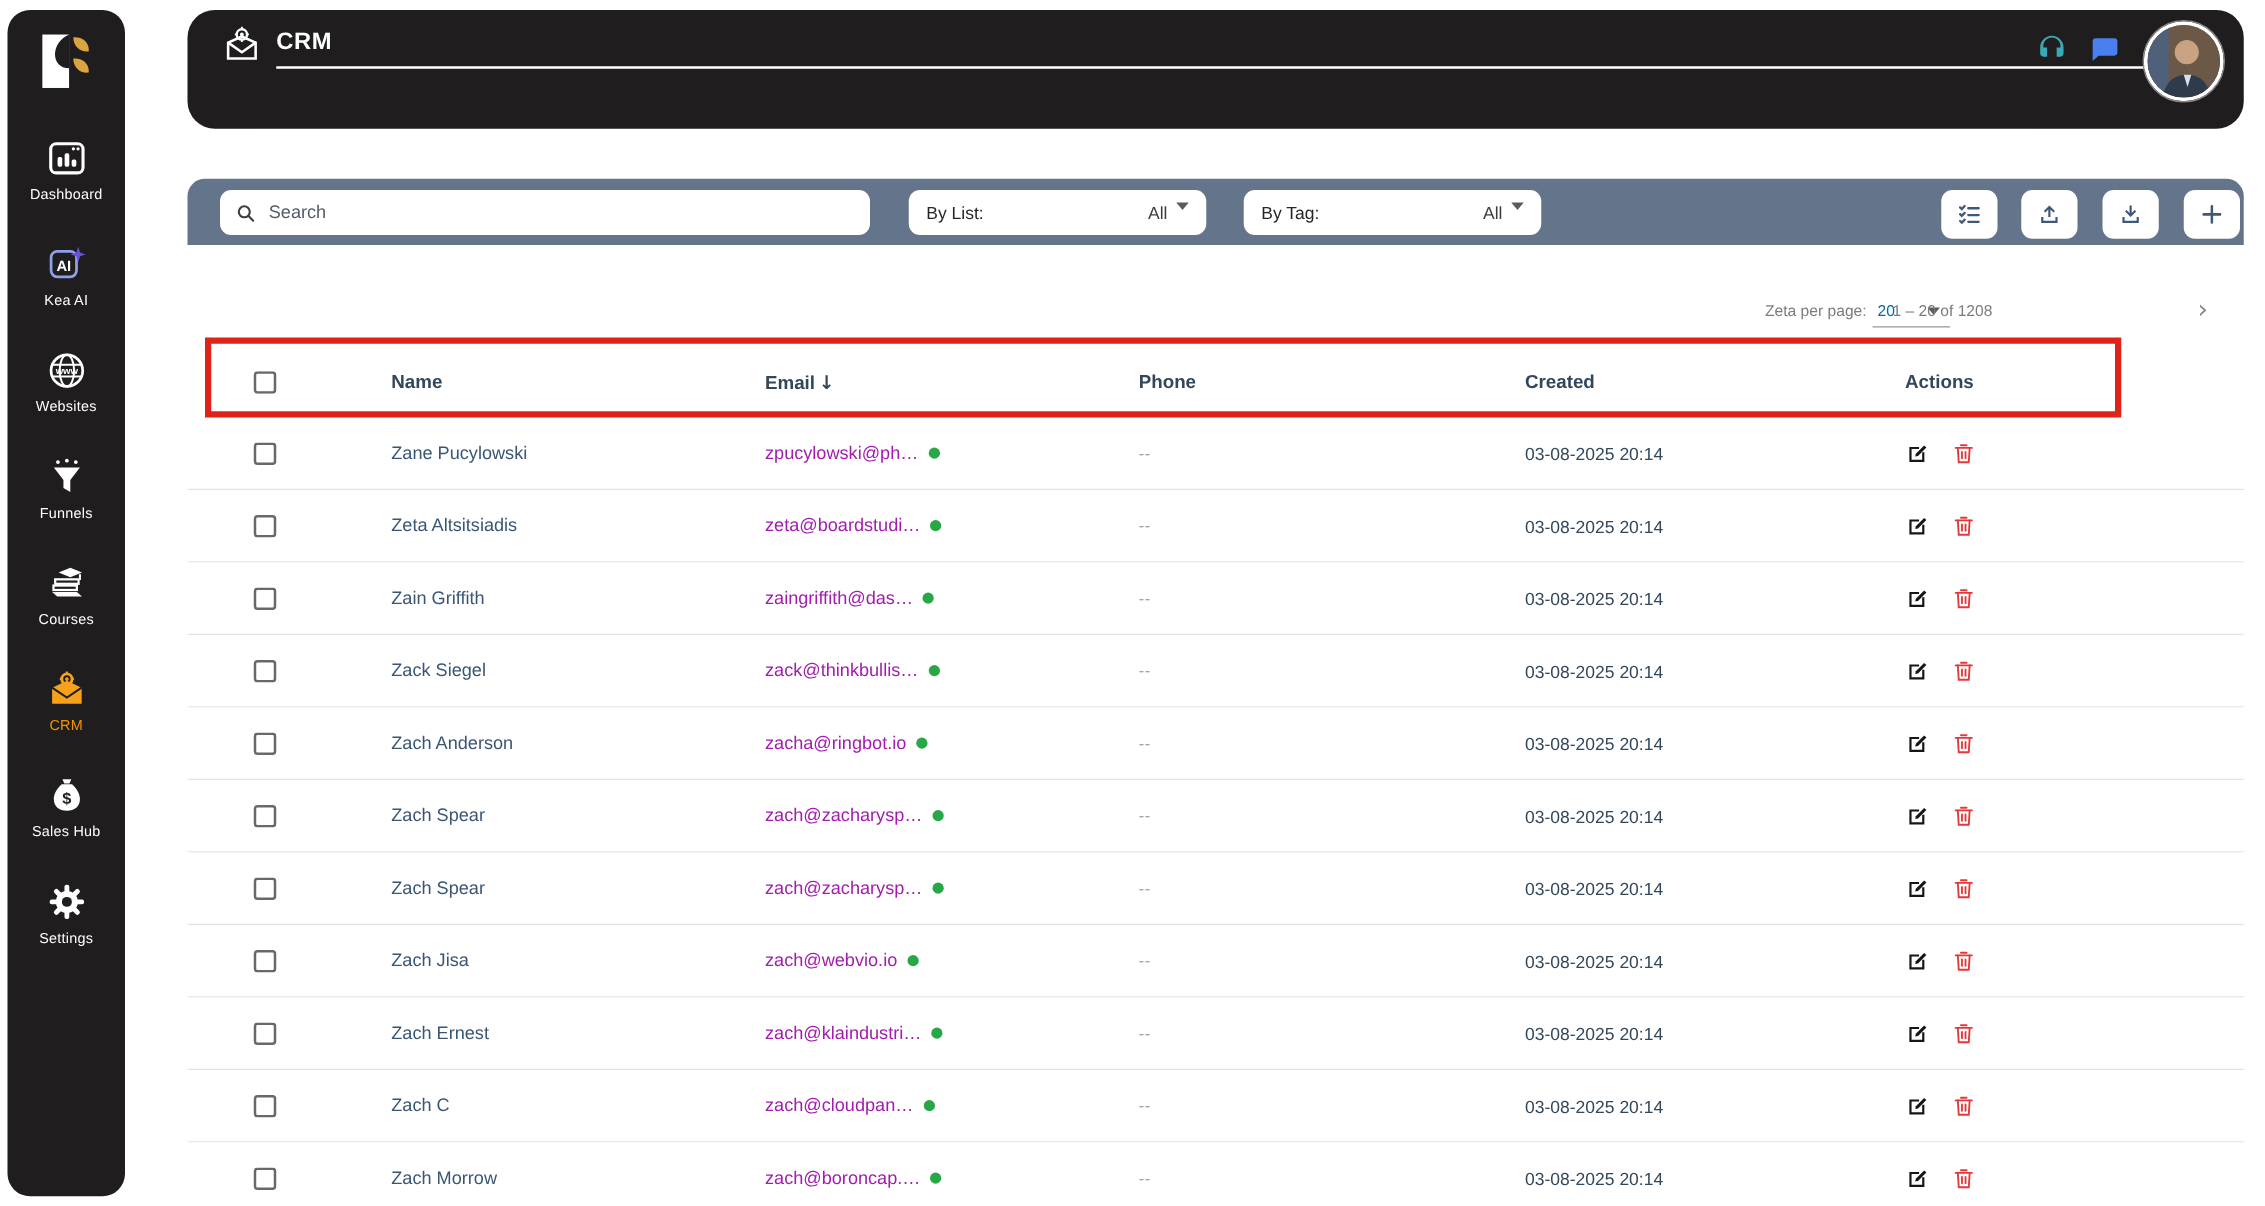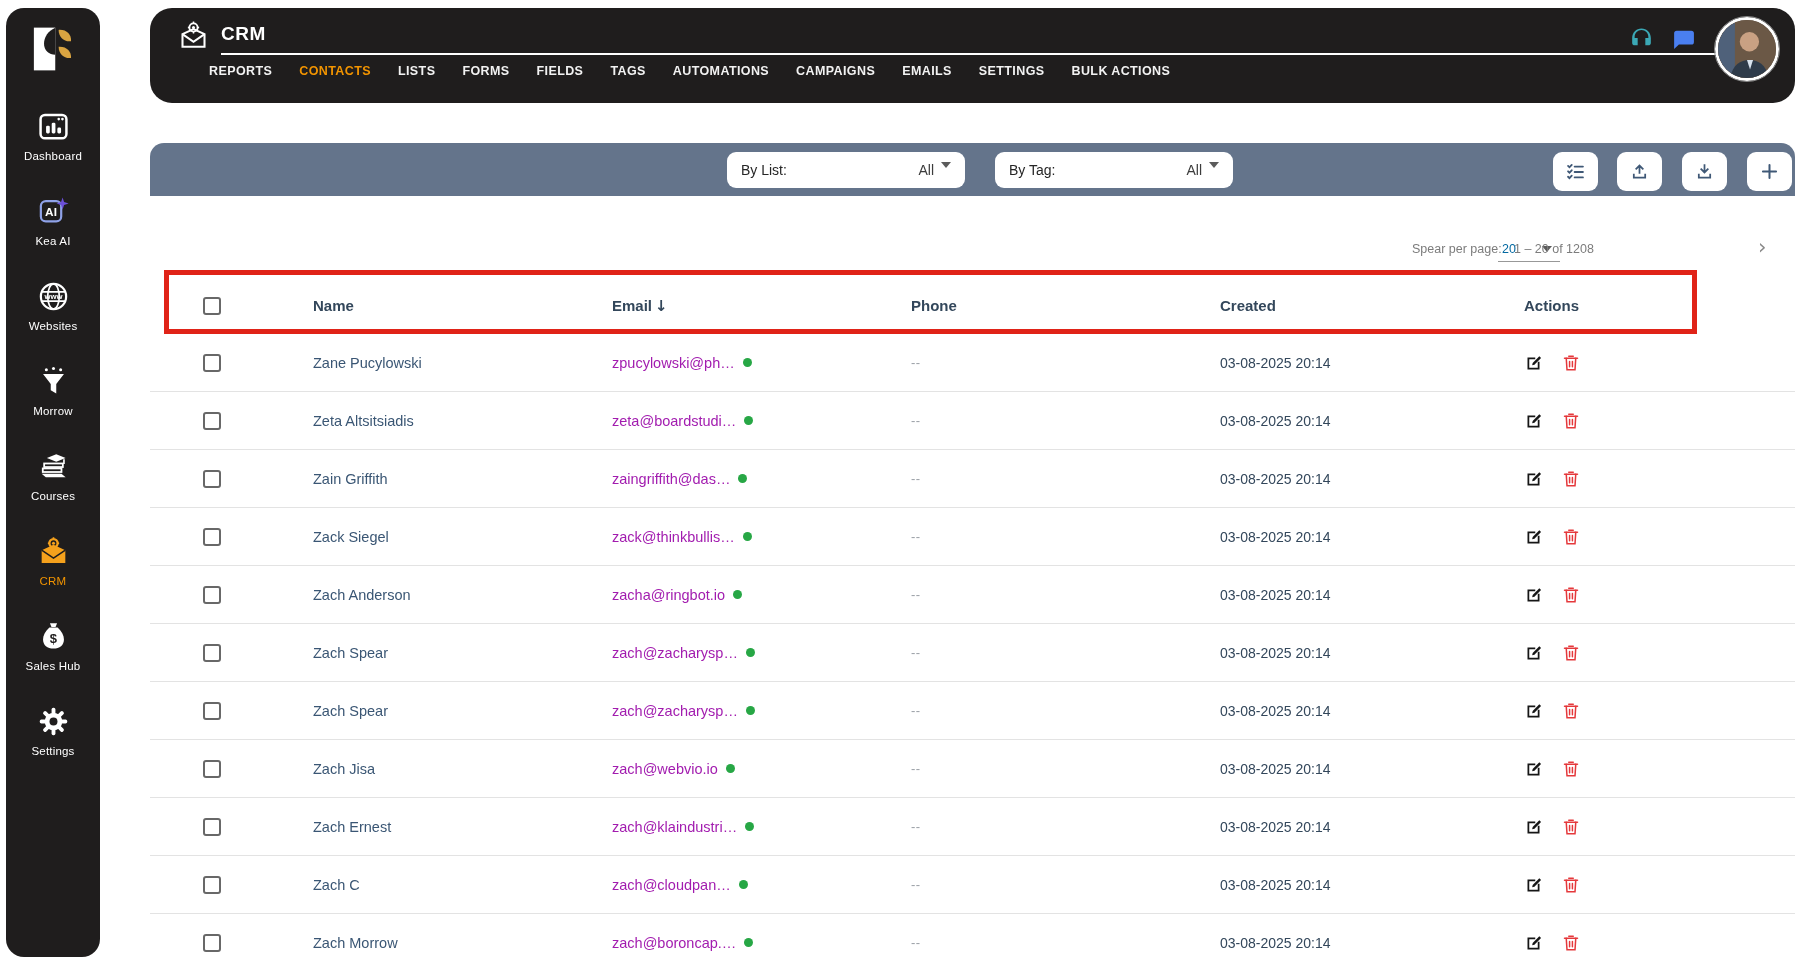--- a/index.html
+++ b/index.html
@@ -156,21 +156,21 @@
   </div>
       <div class="side-item">
     <span class="icon">
           <svg viewBox="0 0 24 24">
             <circle cx="6.8" cy="3.4" r="1.1" fill="#fff"></circle>
             <circle cx="12" cy="2.6" r="1.1" fill="#fff"></circle>
             <circle cx="17.2" cy="3.4" r="1.1" fill="#fff"></circle>
             <path d="M4.4 6.6h15.2l-5.6 7.2v7l-4-2.4v-4.6z" fill="#fff"></path>
           </svg>
         </span>
-    <span class="side-label">Morrow</span>
+    <span class="side-label">Funnels</span>
   </div>
       <div class="side-item">
     <span class="icon">
           <svg viewBox="0 0 24 24">
             <path d="M7.2 5.8l6.8-2.8 6.8 2.8-6.8 2.8z" fill="#fff"></path>
             <path d="M19.6 6.8v3.4" stroke="#fff" stroke-width="1.2"></path>
             <rect x="5.2" y="9.8" width="13.6" height="2.6" fill="none" stroke="#fff" stroke-width="1.3"></rect>
             <rect x="4.2" y="13.4" width="13.6" height="2.6" fill="none" stroke="#fff" stroke-width="1.3"></rect>
             <path d="M3.4 17.2h14.4l3 2.6H6.4z" fill="#fff"></path>
           </svg>
@@ -222,33 +222,20 @@
     <svg viewBox="0 0 24 24">
       <circle cx="12" cy="6.2" r="3" fill="none" stroke="#fff" stroke-width="1.4"></circle>
       <circle cx="12" cy="6.2" r="1.1" fill="#fff"></circle>
       <path d="M12 1.8v1.4M12 9.2v1.4M7.9 6.2h1.4M14.7 6.2h1.4" stroke="#fff" stroke-width="1.1"></path>
       <path d="M4 11l8-3.6L20 11v9.2H4z" fill="none" stroke="#fff" stroke-width="1.5"></path>
       <path d="M4 11l8 5.6L20 11" fill="none" stroke="#fff" stroke-width="1.5"></path>
     </svg>
   </span>
   <div class="header-title">CRM</div>
   <div class="header-line"></div>
-  <div class="nav" id="nav-tabs">
-      <span class="nav-item">REPORTS</span>
-      <span class="nav-item active">CONTACTS</span>
-      <span class="nav-item">LISTS</span>
-      <span class="nav-item">FORMS</span>
-      <span class="nav-item">FIELDS</span>
-      <span class="nav-item">TAGS</span>
-      <span class="nav-item">AUTOMATIONS</span>
-      <span class="nav-item">CAMPAIGNS</span>
-      <span class="nav-item">EMAILS</span>
-      <span class="nav-item">SETTINGS</span>
-      <span class="nav-item">BULK ACTIONS</span>
-    </div>
 
   <span class="icon-headset">
     <svg viewBox="0 0 24 24">
       <path d="M12 3.2c-4.6 0-8.3 3.7-8.3 8.3v4.4c0 1.2 1 2.2 2.2 2.2h2.7v-6.6H5.9v-.9c0-3.4 2.7-6.1 6.1-6.1s6.1 2.7 6.1 6.1v.9h-2.7v6.6h2.7c1.2 0 2.2-1 2.2-2.2v-4.4c0-4.6-3.7-8.3-8.3-8.3z" fill="#3ba8b5"></path>
     </svg>
   </span>
   <span class="icon-chat">
     <svg viewBox="0 0 24 24">
       <path d="M19.5 3.5h-14A2.5 2.5 0 0 0 3 6v15l4.6-4.2h11.9A2.5 2.5 0 0 0 22 14.3V6a2.5 2.5 0 0 0-2.5-2.5z" fill="#4a7ff0"></path>
     </svg>
@@ -258,20 +245,27 @@
       <rect width="48" height="48" fill="#6b5846"></rect>
       <rect x="0" y="0" width="14" height="48" fill="#4f617a"></rect>
       <circle cx="26" cy="18" r="8" fill="#c9a183"></circle>
       <path d="M10 48c2-11 8.5-15 16-15s14 4 16 15z" fill="#2e3b4a"></path>
       <path d="M24 33l2.5 8 2.5-8z" fill="#d7e2ee"></path>
     </svg>
   </span>
 </header>
 
 <div id="toolbar">
+  <div class="search-box">
+    <svg viewBox="0 0 24 24" fill="none" stroke="#3d3d3d" stroke-width="2.4" stroke-linecap="round">
+      <circle cx="10.5" cy="10.5" r="6.2"></circle>
+        <path d="M15.3 15.3l5.2 5.2"></path>
+    </svg>
+    <input class="search-input" type="text" placeholder="Search" style="">
+  </div>
 
   <div class="filter" id="filter-list">
     <span class="flabel">By List:</span>
     <span class="fvalue">
       <span>All</span>
       <span class="caret"></span>
     </span>
   </div>
 
   <div class="filter" id="filter-tag">
@@ -303,21 +297,21 @@
     </svg>
   </button>
   <button class="tool-btn" id="btn-add">
     <svg viewBox="0 0 24 24" fill="none" stroke="#3f5876" stroke-width="2.3" stroke-linecap="round">
       <path d="M12 4.5v15M4.5 12h15"></path>
     </svg>
   </button>
 </div>
 
 <div id="pagination">
-  <span class="ipp-label">Spear per page:</span>
+  <span class="ipp-label">Zeta per page:</span>
   <span class="ipp-select">
     <span>20</span>
     <span class="caret"></span>
   </span>
   <span class="ipp-underline"></span>
   <span class="range-label">1 – 20 of 1208</span>
   <span class="next-btn">›</span>
 </div>
 
 <div id="table">

